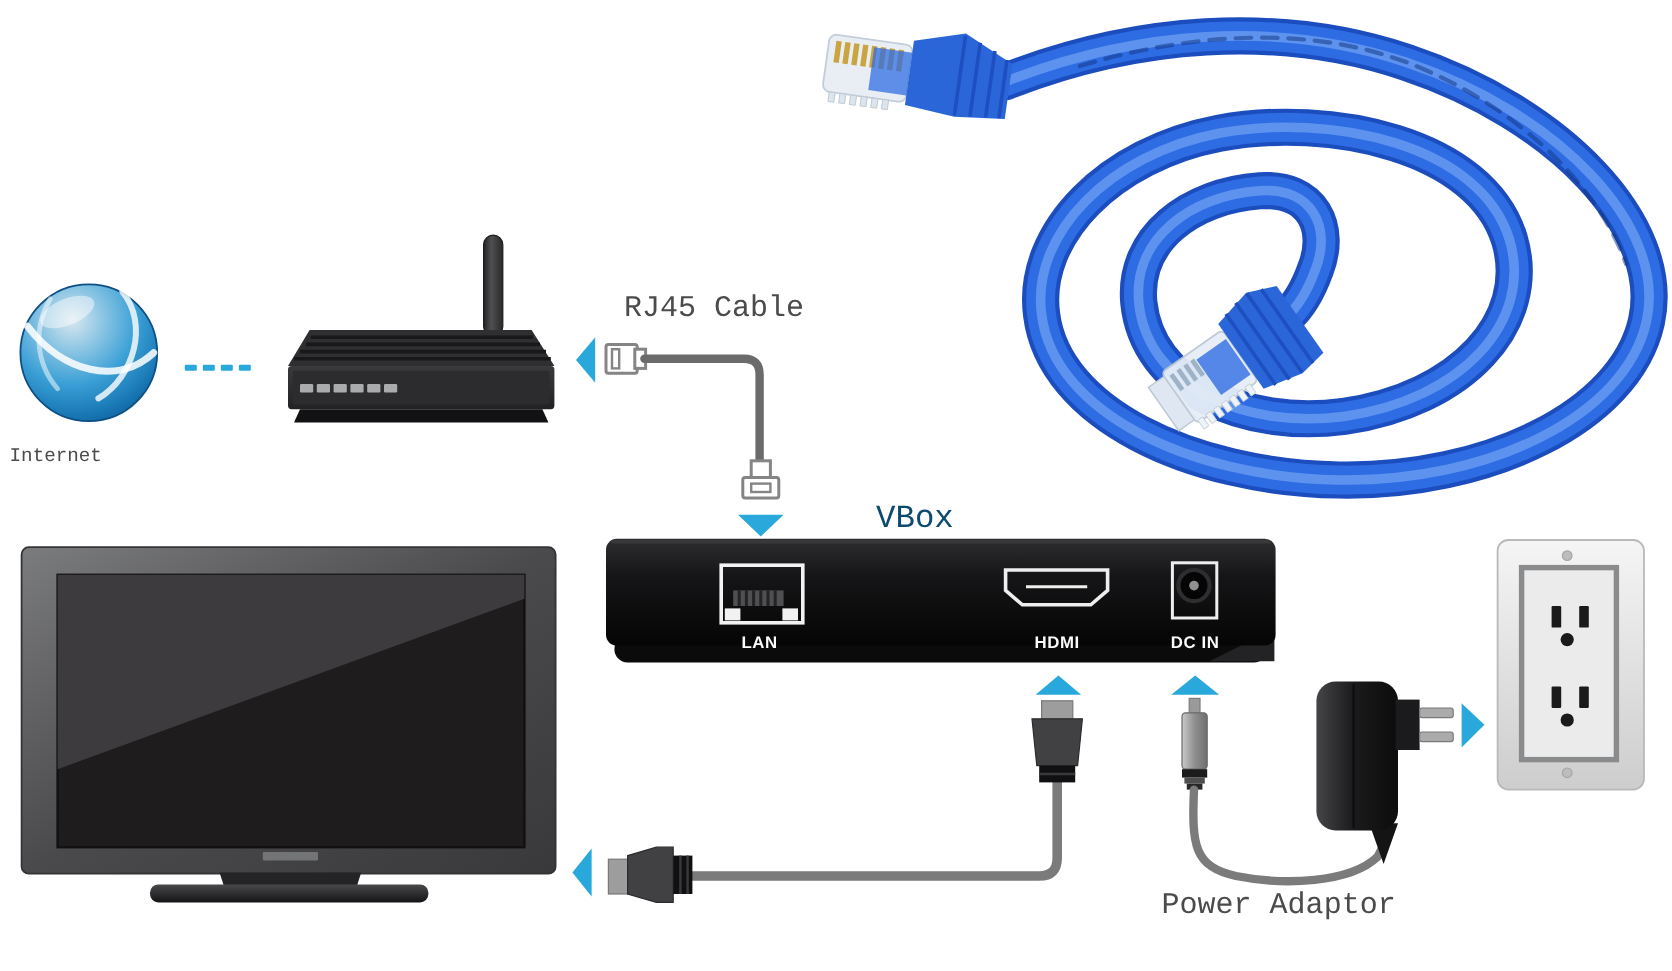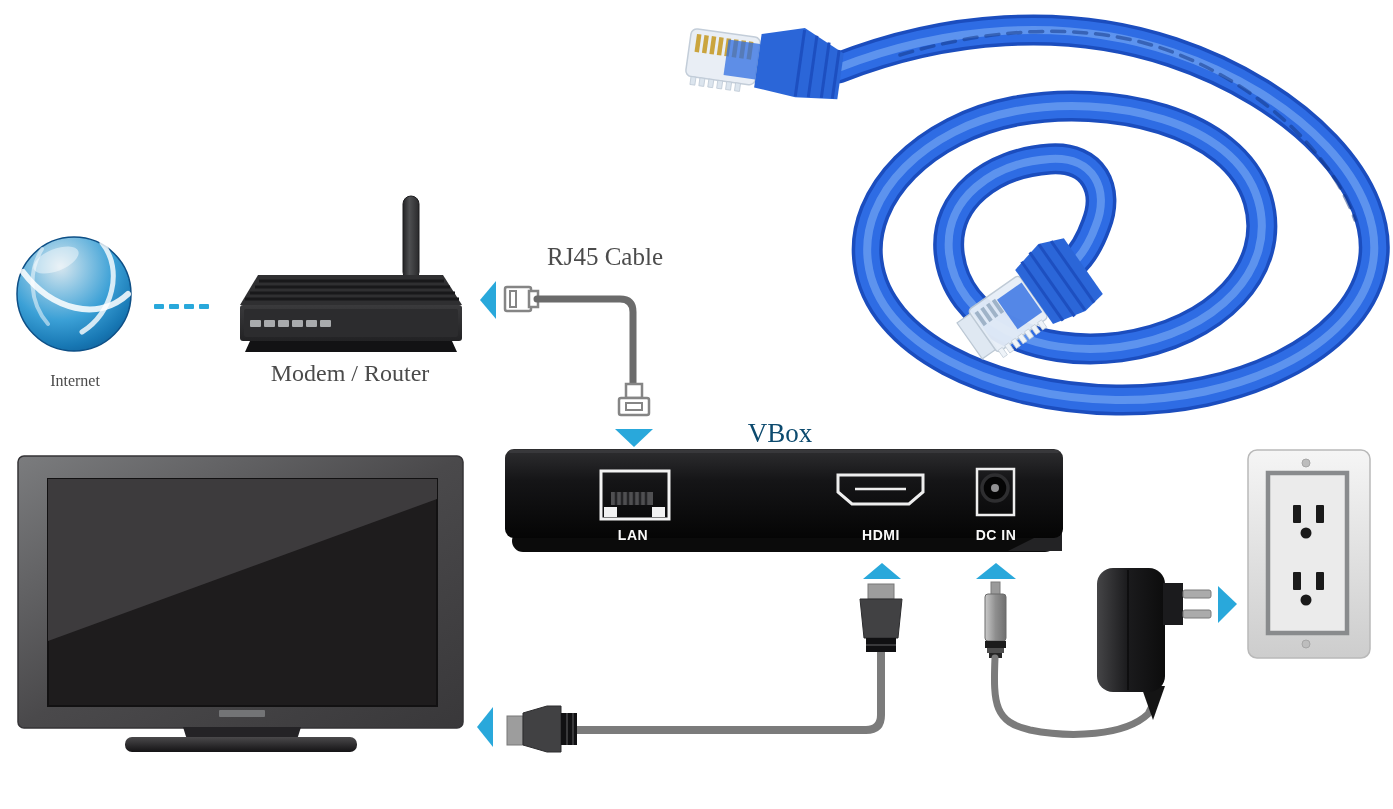--- a/index.html
+++ b/index.html
@@ -1,19 +1,19 @@
 <!DOCTYPE html>
 <html><head>
 <meta charset="utf-8">
 <style>
   html,body{margin:0;padding:0;background:#fff;}
   #canvas{position:relative;width:1393px;height:809px;background:#fff;overflow:hidden;
           font-family:"Liberation Sans",sans-serif;}
-  .lbl{position:absolute;text-align:center;color:#4b4b4b;font-size:25px;line-height:1.1;
-       font-family:Liberation Serif, serif;white-space:nowrap;}
+  .lbl{position:absolute;text-align:left;color:#4b4b4b;font-size:25px;line-height:1.1;
+       font-family:Liberation Mono, monospace;white-space:nowrap;}
   svg{position:absolute;overflow:visible;}
   svg text{font-family:"Liberation Sans",sans-serif;font-weight:bold;letter-spacing:.5px;}
 </style>
 </head>
 <body>
 
 <div id="canvas">
 
   <svg viewBox="12 232 124 124" style="left:12px;top:232px;width:124px;height:124px">
     <defs>
@@ -67,21 +67,20 @@
     <g fill="#a9abad">
       <rect x="250" y="320" width="11" height="7" rx="1"></rect>
         <rect x="264" y="320" width="11" height="7" rx="1"></rect>
       <rect x="278" y="320" width="11" height="7" rx="1"></rect>
         <rect x="292" y="320" width="11" height="7" rx="1"></rect>
       <rect x="306" y="320" width="11" height="7" rx="1"></rect>
         <rect x="320" y="320" width="11" height="7" rx="1"></rect>
     </g>
     <polygon points="250,341 452,341 457,352 245,352" fill="#121214"></polygon>
   </svg>
-  <div class="lbl" style="left:240px;top:360px;width:220px;font-size:24px">Modem / Router</div>
 
   <div class="lbl" style="left:520px;top:243px;width:170px">RJ45 Cable</div>
   <svg viewBox="470 240 222 215" style="left:470px;top:240px;width:222px;height:215px">
     <polygon points="496,281 480,300 496,319" fill="#29a8db"></polygon>
     <g stroke="#858585" stroke-width="2.5" fill="#ffffff">
       <rect x="505" y="287" width="26" height="24" rx="2"></rect>
       <rect x="529" y="291" width="9" height="16"></rect>
       <rect x="510" y="291" width="6" height="16" stroke-width="2"></rect>
     </g>
     <path d="M 537,299 H 620 Q 633,299 633,312 V 384" stroke="#6b6b6b" stroke-width="7" fill="none" stroke-linecap="round"></path>
@@ -275,20 +274,21 @@
     <g>
       <polygon points="1141,686 1165,686 1153,720" fill="#141414"></polygon>
       <rect x="1097" y="568" width="68" height="124" rx="16" fill="url(#adG)"></rect>
       <line x1="1128" y1="570" x2="1128" y2="690" stroke="#000000" stroke-width="2" opacity="0.45"></line>
       <rect x="1163" y="583" width="20" height="42" fill="#1b1b1d"></rect>
       <rect x="1183" y="590" width="28" height="8" rx="2" fill="#ababab" stroke="#7a7a7a"></rect>
       <rect x="1183" y="610" width="28" height="8" rx="2" fill="#ababab" stroke="#7a7a7a"></rect>
     </g>
     <polygon points="1218,586 1237,604 1218,623" fill="#29a8db"></polygon>
   </svg>
+  <div class="lbl" style="left:968px;top:741px;width:210px">Power Adaptor</div>
 
   <svg viewBox="1243 448 132 215" style="left:1243px;top:448px;width:132px;height:215px">
     <defs>
       <linearGradient id="plateG" x1="0" y1="0" x2="0" y2="1">
         <stop offset="0" stop-color="#f5f5f5"></stop>
           <stop offset="1" stop-color="#cdcdcd"></stop>
       </linearGradient>
     </defs>
     <rect x="1248" y="450" width="122" height="208" rx="9" fill="url(#plateG)" stroke="#b9b9b9" stroke-width="1.5"></rect>
     <circle cx="1306" cy="463" r="4" fill="#bdbdbd" stroke="#a6a6a6"></circle>

